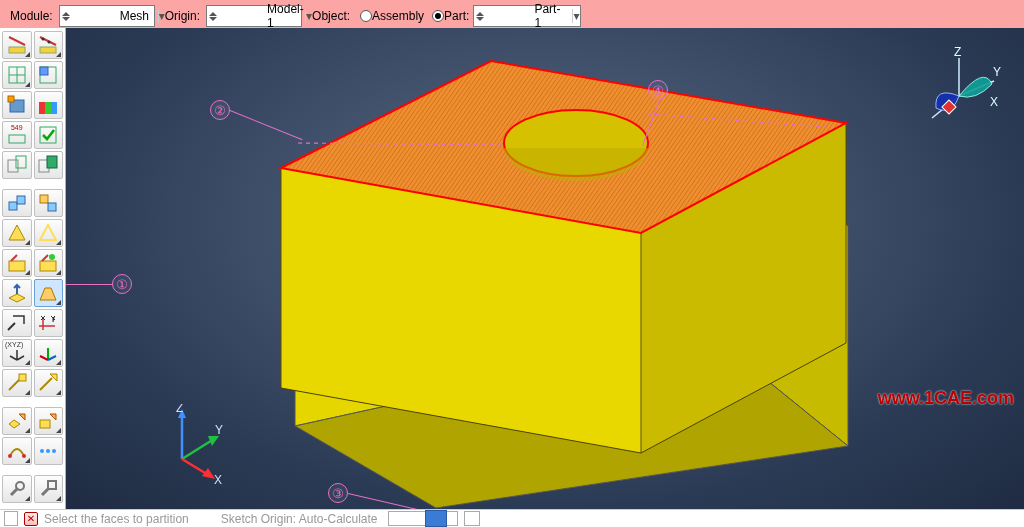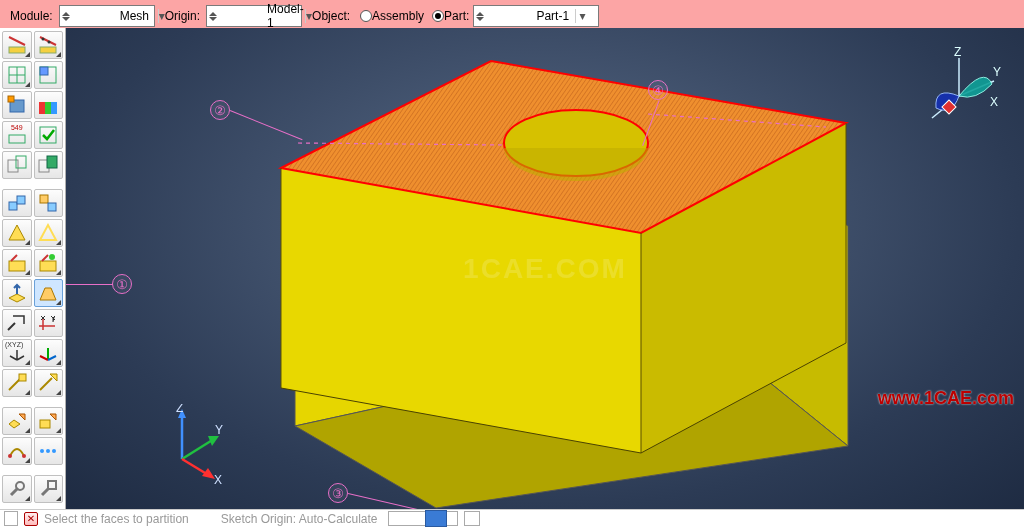--- a/index.html
+++ b/index.html
@@ -105,21 +105,21 @@
   <label class="radio">
     <span class="circ"></span>
     <span>Assembly</span>
   </label>
   <label class="radio">
     <span class="circ">
         <span class="dot"></span>
       </span>
     <span>Part:</span>
   </label>
-  <div class="combo" style="width:126px">
+  <div class="combo" style="width:108px">
     <div class="spinners">
         <div class="tri-up"></div>
         <div class="tri-down"></div>
       </div>
     <span class="val">Part-1</span>
     <span class="dd">▾</span>
   </div>
 </div>
 
 <div class="toolbox">
@@ -448,21 +448,20 @@
 
   <span class="ann" style="left:144px;top:72px">②</span>
   <div class="ann-line" style="left:164px;top:82px;width:78px;transform:rotate(22deg)"></div>
 
   <span class="ann" style="left:262px;top:455px">③</span>
   <div class="ann-line" style="left:282px;top:465px;width:90px;transform:rotate(13deg)"></div>
 
   <span class="ann" style="left:582px;top:52px">④</span>
   <div class="ann-line" style="left:593px;top:72px;width:48px;transform:rotate(110deg)"></div>
 
-  <div class="watermark">1CAE.COM</div>
 
   <svg class="triad">
     <line x1="30" y1="55" x2="30" y2="10" stroke="#4090ff" stroke-width="2.5"></line>
       <polygon points="30,5 26,14 34,14" fill="#4090ff"></polygon>
     <line x1="30" y1="55" x2="62" y2="35" stroke="#20c040" stroke-width="2.5"></line>
       <polygon points="67,32 56,32 60,42" fill="#20c040"></polygon>
     <line x1="30" y1="55" x2="58" y2="72" stroke="#ff3030" stroke-width="2.5"></line>
       <polygon points="63,75 50,72 56,64" fill="#ff3030"></polygon>
     <text x="24" y="8" fill="#cfe0ff" font-size="11">Z</text>
     <text x="63" y="30" fill="#cfe0ff" font-size="11">Y</text>

